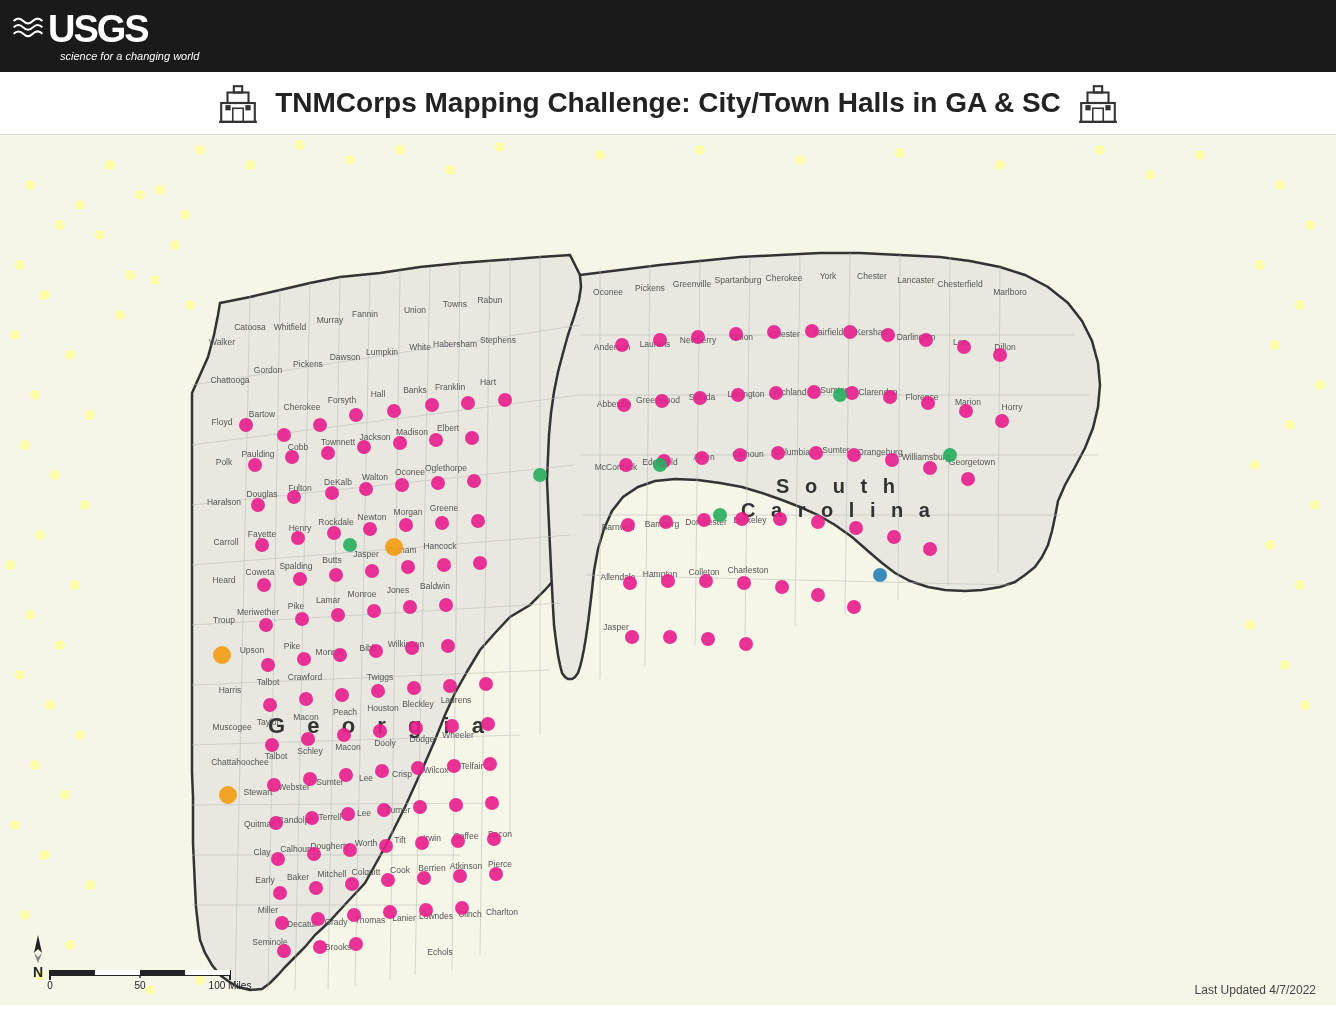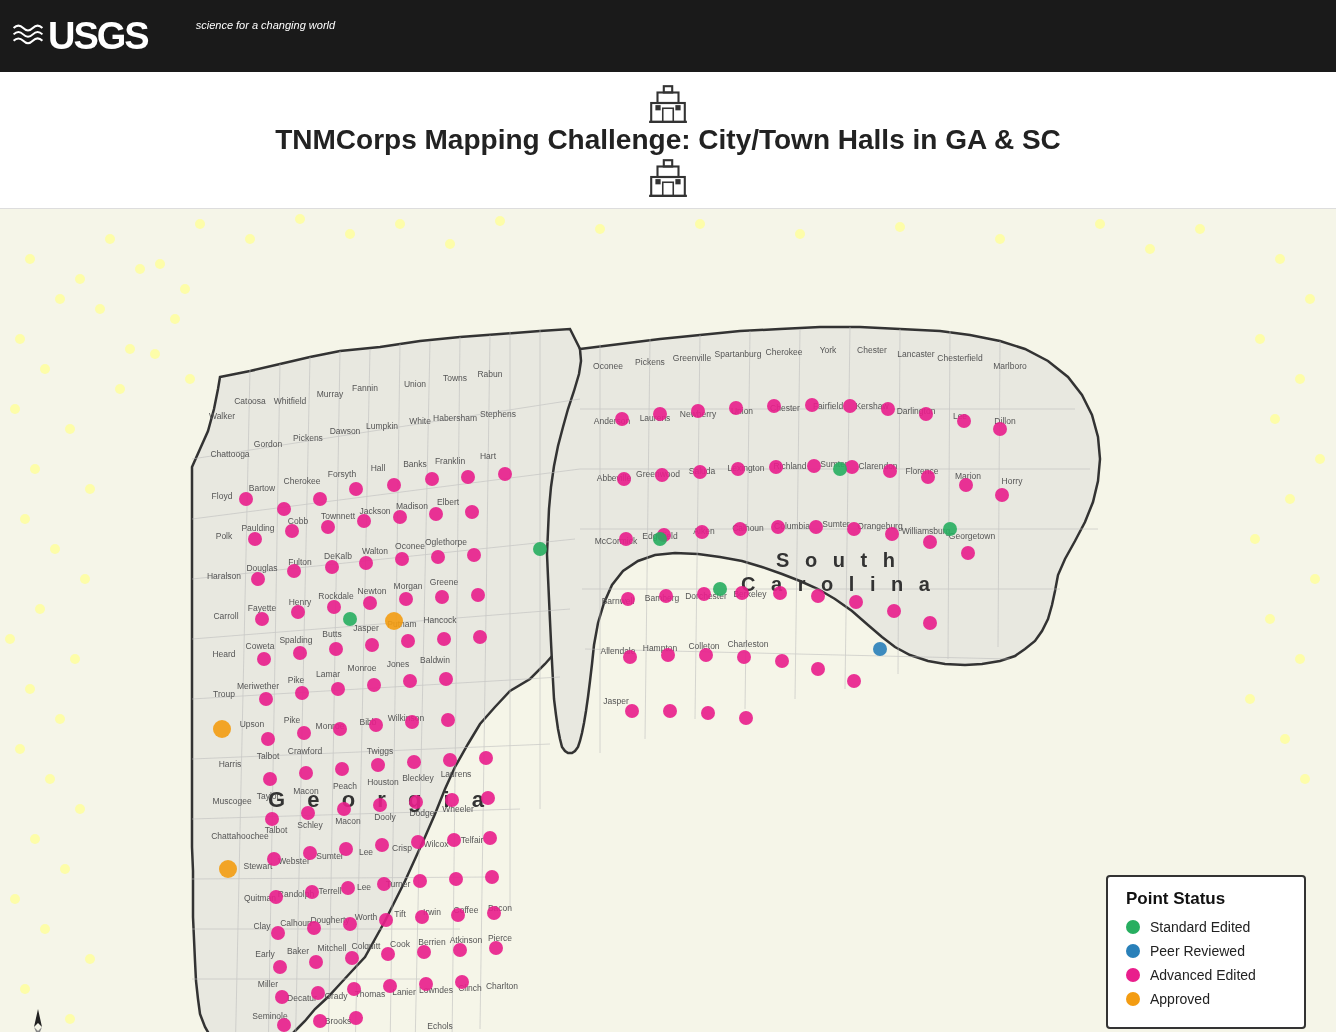--- a/index.html
+++ b/index.html
@@ -12,21 +12,21 @@
     }
     #header-bar {
       background: #1a1a1a;
       height: 72px;
       display: flex;
       align-items: center;
       padding: 0 12px;
     }
     #usgs-logo {
       display: flex;
-      flex-direction: row;
+      flex-direction: column;
       align-items: flex-start;
     }
     #usgs-text {
       font-size: 36px;
       font-weight: 900;
       color: #fff;
       letter-spacing: -1px;
       line-height: 1;
       display: flex;
       align-items: center;
@@ -43,21 +43,20 @@
       margin-top: 2px;
       margin-left: 48px;
     }
     #title-bar {
       display: flex;
       align-items: center;
       justify-content: center;
       padding: 10px 20px;
       background: #fff;
       border-bottom: 1px solid #ddd;
-      flex-direction: column;
     }
     #title-icon-left, #title-icon-right {
       width: 42px;
       height: 42px;
       margin: 0 16px;
     }
     #page-title-text {
       font-size: 28px;
       font-weight: bold;
       color: #222;
@@ -677,35 +676,16 @@
       <rect x="45" y="-5" width="45" height="5" fill="#fff"></rect>
       <rect x="90" y="-5" width="45" height="5" fill="#222"></rect>
       <rect x="135" y="-5" width="45" height="5" fill="#fff"></rect>
       <text x="0" y="14" font-size="10" font-family="Arial" text-anchor="middle" fill="#222">0</text>
       <text x="90" y="14" font-size="10" font-family="Arial" text-anchor="middle" fill="#222">50</text>
       <text x="180" y="14" font-size="10" font-family="Arial" text-anchor="middle" fill="#222">100 Miles</text>
     </g>
 
   </svg>
 
-  <div id="legend-box">
-    <div id="legend-title">Point Status</div>
-    <div class="legend-item">
-      <div class="legend-dot" style="background:#27ae60;"></div>
-      <span class="legend-label">Standard Edited</span>
-    </div>
-    <div class="legend-item">
-      <div class="legend-dot" style="background:#2980b9;"></div>
-      <span class="legend-label">Peer Reviewed</span>
-    </div>
-    <div class="legend-item">
-      <div class="legend-dot" style="background:#e91e8c;"></div>
-      <span class="legend-label">Advanced Edited</span>
-    </div>
-    <div class="legend-item">
-      <div class="legend-dot" style="background:#f39c12;"></div>
-      <span class="legend-label">Approved</span>
-    </div>
-  </div>
 
   <div id="last-updated">Last Updated 4/7/2022</div>
 
 </div>
 
 </body></html>

